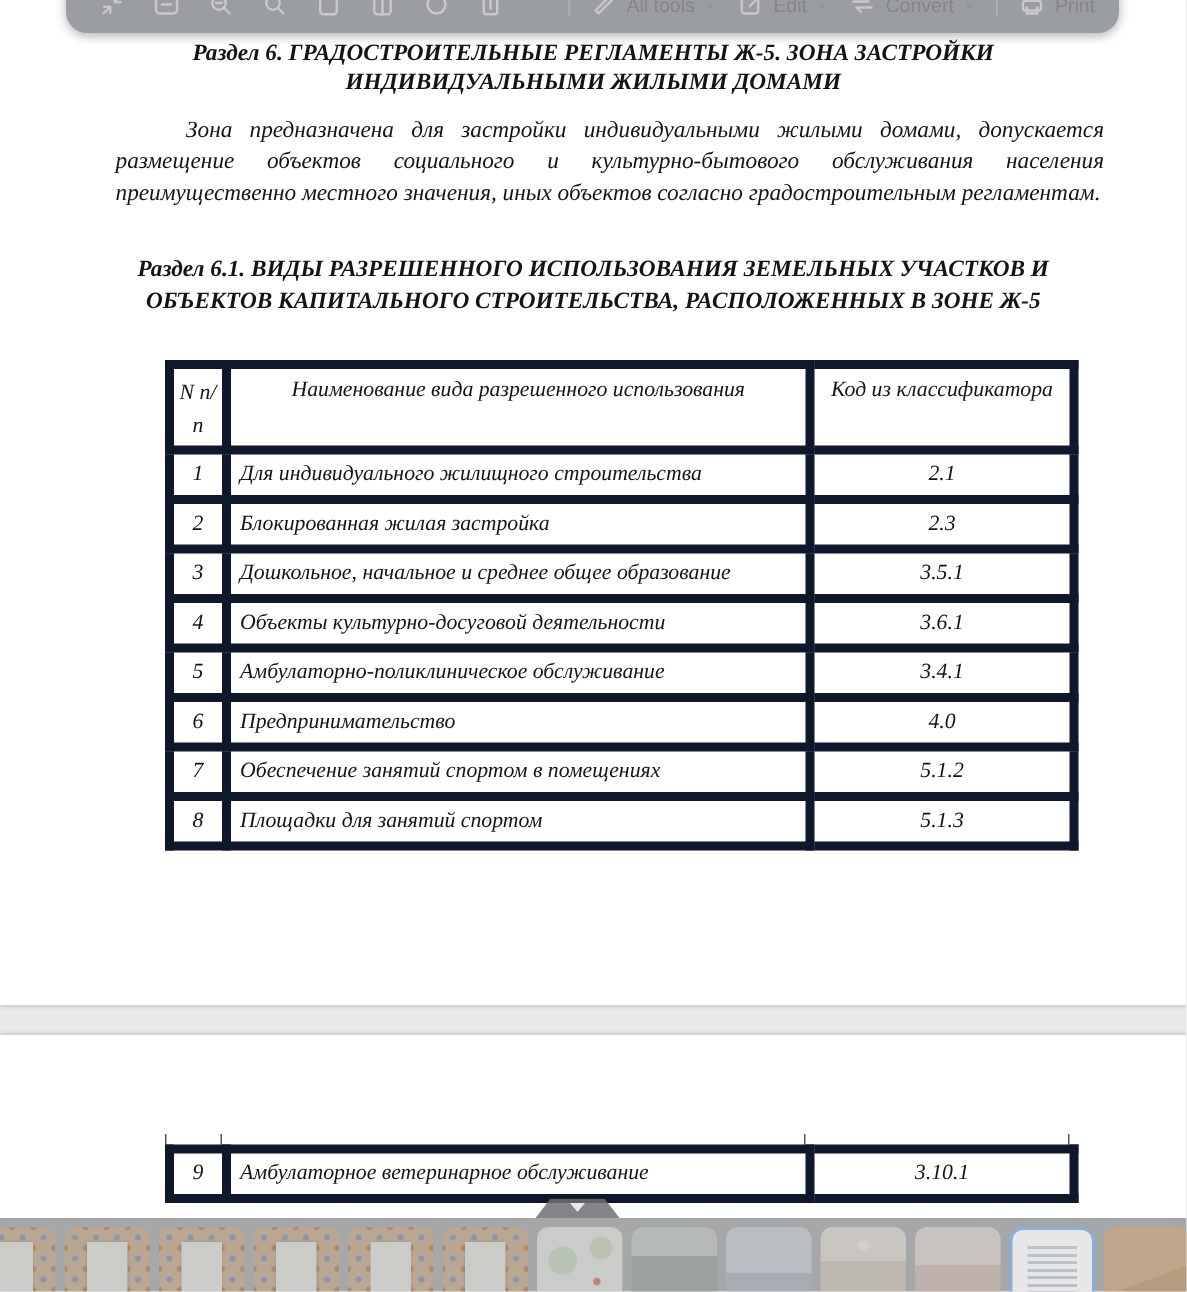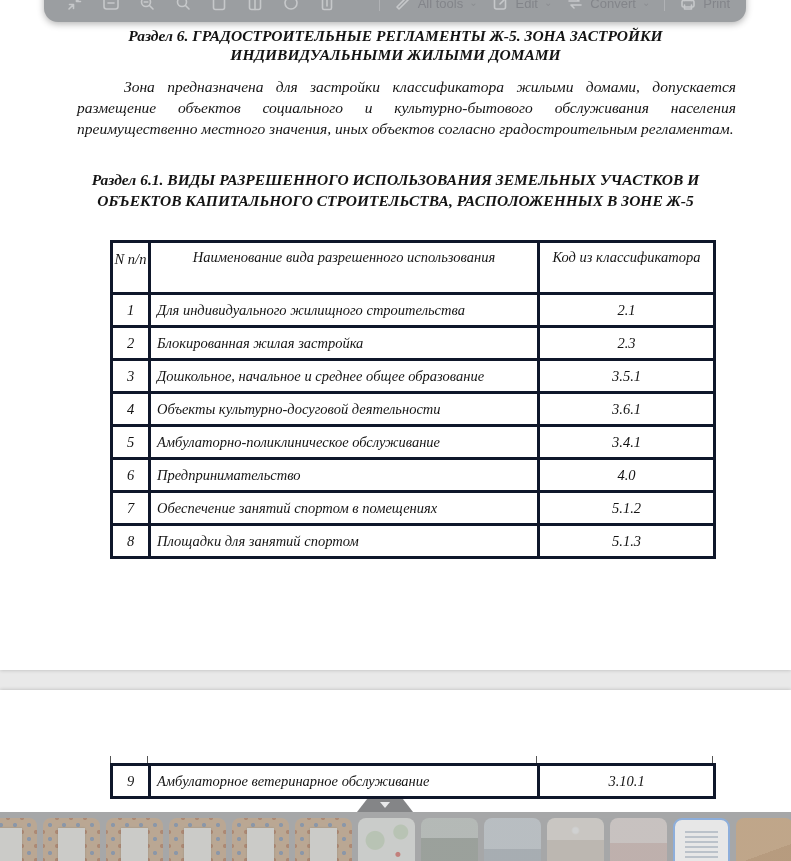--- a/index.html
+++ b/index.html
@@ -34,21 +34,21 @@
 
   table.reg{
     border-collapse:collapse;table-layout:fixed;
     position:absolute;left:110px;
     font-family:"Liberation Serif","DejaVu Serif",serif;
     font-size:14.5px;color:#141414;
   }
   #tbl1{top:240px;}
   #tbl2{top:73px;}
   table.reg td,table.reg th{
-    border:3px solid #0f172a;font-weight:normal;
+    border:6px solid #0f172a;font-weight:normal;
     overflow:hidden;
   }
   col.c-num{width:38px;}
   col.c-name{width:389px;}
   col.c-code{width:176px;}
   tr.hdr{height:52px;}
   tr.hdr th{vertical-align:top;padding-top:6px;text-align:center;}
   tr.hdr th.h-num{line-height:1.5;}
   tr.sect{height:32px;}
   tr.sect td{text-align:center;}
@@ -128,21 +128,21 @@
     content:"";position:absolute;left:10px;right:10px;top:8px;height:36px;
     background:repeating-linear-gradient(#fdfdfd 0 3px,#c3cbd6 3px 5px);
   }
   .t-doc-orange{background:linear-gradient(160deg,#dba569 0 60%,#c98f52 60% 100%);}
 </style>
 </head>
 <body>
 
 <div class="page doc" id="page1">
   <div class="doc-title">Раздел 6. ГРАДОСТРОИТЕЛЬНЫЕ РЕГЛАМЕНТЫ Ж-5. ЗОНА ЗАСТРОЙКИ ИНДИВИДУАЛЬНЫМИ ЖИЛЫМИ ДОМАМИ</div>
-  <div class="doc-par">Зона предназначена для застройки классификатора жилыми домами, допускается размещение объектов социального и культурно-бытового обслуживания населения преимущественно местного значения, иных объектов согласно градостроительным регламентам.</div>
+  <div class="doc-par">Зона предназначена для застройки индивидуальными жилыми домами, допускается размещение объектов социального и культурно-бытового обслуживания населения преимущественно местного значения, иных объектов согласно градостроительным регламентам.</div>
   <div class="doc-subtitle">Раздел 6.1. ВИДЫ РАЗРЕШЕННОГО ИСПОЛЬЗОВАНИЯ ЗЕМЕЛЬНЫХ УЧАСТКОВ И ОБЪЕКТОВ КАПИТАЛЬНОГО СТРОИТЕЛЬСТВА, РАСПОЛОЖЕННЫХ В ЗОНЕ Ж-5</div>
 
   <table class="reg" id="tbl1">
     <colgroup>
         <col class="c-num">
         <col class="c-name">
         <col class="c-code">
       </colgroup>
     <tbody>
         <tr class="hdr">

